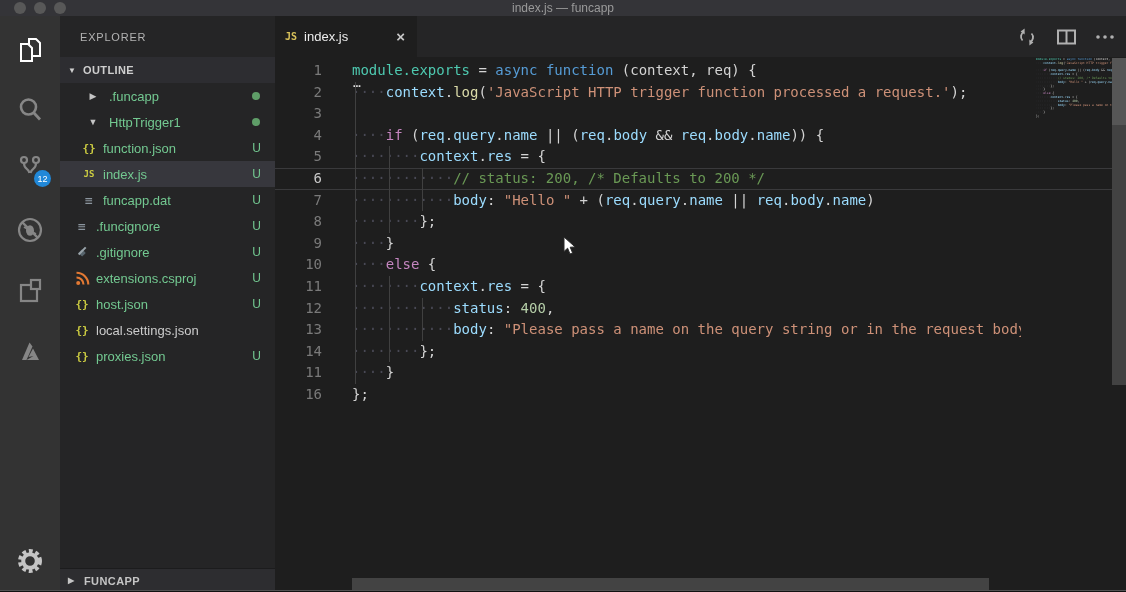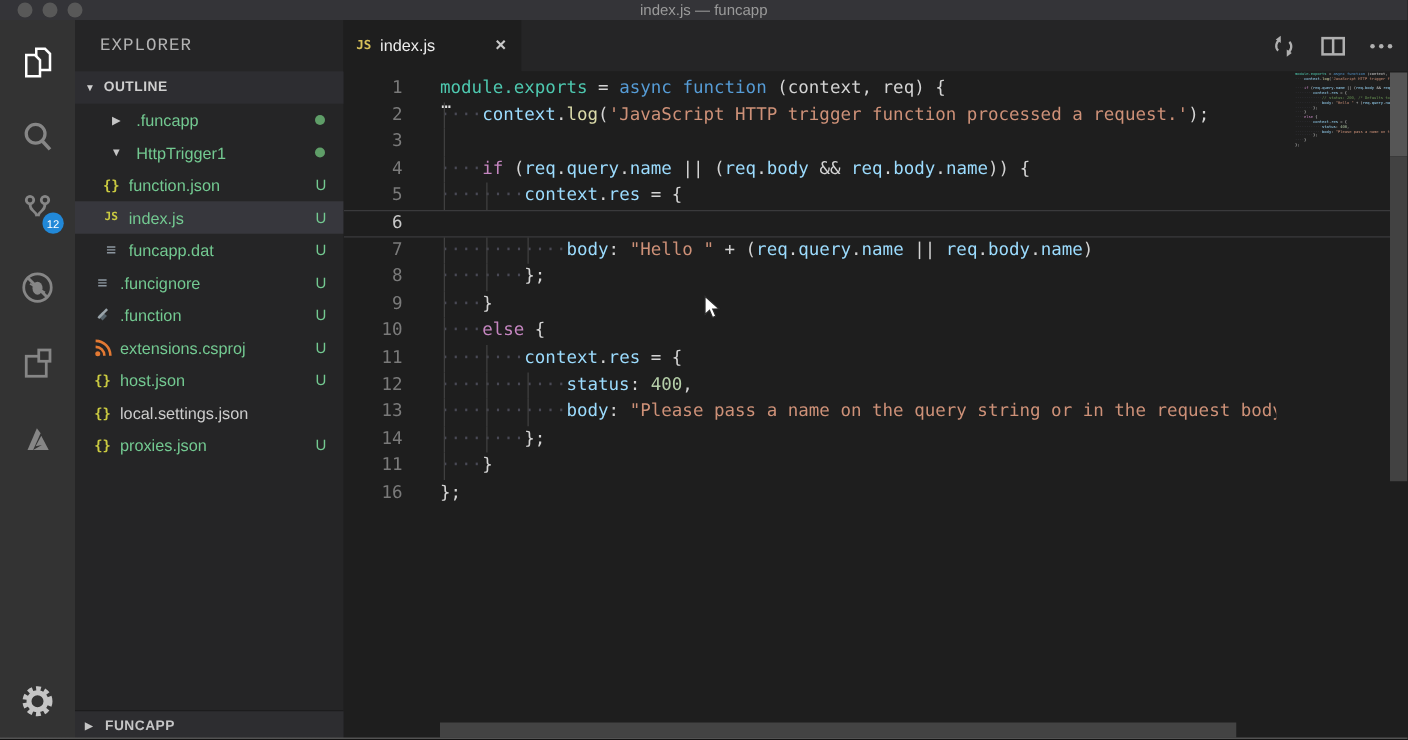--- a/index.html
+++ b/index.html
@@ -18,21 +18,21 @@
 
   
   .activitybar { position:relative; width:60px; background:#333333; flex:none; }
   .ab-item { position:absolute; left:16px; width:28px; height:28px; cursor:pointer; }
   .ab-badge { position:absolute; right:-7px; bottom:-6px; min-width:17px; height:17px; border-radius:9px;
     background:#2188d8; color:#fff; font-size:9px; display:flex; align-items:center; justify-content:center; }
 
   
   .sidebar { width:215px; background:#252526; flex:none; display:flex; flex-direction:column; position:relative; }
   .sidebar-title { height:41px; display:flex; align-items:center; padding-left:20px;
-    font-size:14px; letter-spacing:0.8px; color:#b3b3b3;font-family:Liberation Mono, monospace; }
+    font-size:11px; letter-spacing:0.8px; color:#b3b3b3; }
   .section-header { height:26px; background:#2d2d31; display:flex; align-items:center;
     font-size:11px; font-weight:bold; color:#cfcfcf; letter-spacing:0.4px; }
   .section-header .twisty { width:10px; margin-left:8px; margin-right:5px; font-size:8px; color:#cfcfcf; }
   .files { flex:1 1 auto; overflow:hidden; }
   .file-row { height:26px; display:flex; align-items:center; font-size:13px; color:#73c991; position:relative; cursor:pointer; }
   .file-row.selected { background:#37373d; }
   .file-row.muted { color:#cccccc; }
   .file-row .twisty { font-size:9px; color:#c5c5c5; width:12px; text-align:center; }
   .fi { display:inline-flex; width:18px; justify-content:center; margin-right:5px; flex:none;
     font-family:"DejaVu Sans Mono", monospace; }
@@ -177,21 +177,21 @@
         </div>
         <div class="file-row">
           <span style="width:13px"></span>
           <span class="fi fi-file">≡</span>
           <span>.funcignore</span>
           <span class="file-badge">U</span>
         </div>
         <div class="file-row">
           <span style="width:13px"></span>
           <span class="fi fi-git">◆<i></i></span>
-          <span>.function</span>
+          <span>.gitignore</span>
           <span class="file-badge">U</span>
         </div>
         <div class="file-row">
           <span style="width:13px"></span>
           <span class="fi">
             <svg width="15" height="15" viewBox="0 0 15 15">
               <circle cx="3.2" cy="12" r="2" fill="#e37933"></circle>
               <path d="M1.5 6.5 a7 7 0 0 1 7 7" fill="none" stroke="#e37933" stroke-width="2.1"></path>
               <path d="M1.5 1.7 a11.8 11.8 0 0 1 11.8 11.8" fill="none" stroke="#e37933" stroke-width="2.1"></path>
             </svg>
@@ -256,21 +256,21 @@
     </div>
 
     <div class="editor">
       <div class="current-line-border"></div>
       <div class="code" id="code">
           <div class="line"><span class="ln">1</span><span class="lc"><span style="color: rgb(78, 201, 176);">module.exports</span><span style="color: rgb(212, 212, 212);"> = </span><span style="color: rgb(86, 156, 214);">async</span><span style="color: rgb(212, 212, 212);"> </span><span style="color: rgb(86, 156, 214);">function</span><span style="color: rgb(212, 212, 212);"> (context, req) {</span><span class="hint">…</span></span></div>
           <div class="line"><span class="ln">2</span><span class="lc"><i class="guide" style="left: calc(0ch + 3px);"></i><span style="color: rgb(73, 73, 85);">····</span><span style="color: rgb(156, 220, 254);">context</span><span style="color: rgb(212, 212, 212);">.</span><span style="color: rgb(220, 220, 170);">log</span><span style="color: rgb(212, 212, 212);">(</span><span style="color: rgb(206, 145, 120);">'JavaScript HTTP trigger function processed a request.'</span><span style="color: rgb(212, 212, 212);">);</span></span></div>
           <div class="line"><span class="ln">3</span><span class="lc"><i class="guide" style="left: calc(0ch + 3px);"></i></span></div>
           <div class="line"><span class="ln">4</span><span class="lc"><i class="guide" style="left: calc(0ch + 3px);"></i><span style="color: rgb(73, 73, 85);">····</span><span style="color: rgb(197, 134, 192);">if</span><span style="color: rgb(212, 212, 212);"> (</span><span style="color: rgb(156, 220, 254);">req</span><span style="color: rgb(212, 212, 212);">.</span><span style="color: rgb(156, 220, 254);">query</span><span style="color: rgb(212, 212, 212);">.</span><span style="color: rgb(156, 220, 254);">name</span><span style="color: rgb(212, 212, 212);"> || (</span><span style="color: rgb(156, 220, 254);">req</span><span style="color: rgb(212, 212, 212);">.</span><span style="color: rgb(156, 220, 254);">body</span><span style="color: rgb(212, 212, 212);"> &amp;&amp; </span><span style="color: rgb(156, 220, 254);">req</span><span style="color: rgb(212, 212, 212);">.</span><span style="color: rgb(156, 220, 254);">body</span><span style="color: rgb(212, 212, 212);">.</span><span style="color: rgb(156, 220, 254);">name</span><span style="color: rgb(212, 212, 212);">)) {</span></span></div>
           <div class="line"><span class="ln">5</span><span class="lc"><i class="guide" style="left: calc(0ch + 3px);"></i><i class="guide" style="left: calc(4ch + 3px);"></i><span style="color: rgb(73, 73, 85);">········</span><span style="color: rgb(156, 220, 254);">context</span><span style="color: rgb(212, 212, 212);">.</span><span style="color: rgb(156, 220, 254);">res</span><span style="color: rgb(212, 212, 212);"> = {</span></span></div>
-          <div class="line cur"><span class="ln">6</span></div>
+          <div class="line cur"><span class="ln">6</span><span class="lc"><i class="guide" style="left: calc(0ch + 3px);"></i><i class="guide" style="left: calc(4ch + 3px);"></i><i class="guide" style="left: calc(8ch + 3px);"></i><span style="color: rgb(73, 73, 85);">············</span><span style="color: rgb(106, 153, 85);">// status: 200, /* Defaults to 200 */</span></span></div>
           <div class="line"><span class="ln">7</span><span class="lc"><i class="guide" style="left: calc(0ch + 3px);"></i><i class="guide" style="left: calc(4ch + 3px);"></i><i class="guide" style="left: calc(8ch + 3px);"></i><span style="color: rgb(73, 73, 85);">············</span><span style="color: rgb(156, 220, 254);">body</span><span style="color: rgb(212, 212, 212);">: </span><span style="color: rgb(206, 145, 120);">"Hello "</span><span style="color: rgb(212, 212, 212);"> + (</span><span style="color: rgb(156, 220, 254);">req</span><span style="color: rgb(212, 212, 212);">.</span><span style="color: rgb(156, 220, 254);">query</span><span style="color: rgb(212, 212, 212);">.</span><span style="color: rgb(156, 220, 254);">name</span><span style="color: rgb(212, 212, 212);"> || </span><span style="color: rgb(156, 220, 254);">req</span><span style="color: rgb(212, 212, 212);">.</span><span style="color: rgb(156, 220, 254);">body</span><span style="color: rgb(212, 212, 212);">.</span><span style="color: rgb(156, 220, 254);">name</span><span style="color: rgb(212, 212, 212);">)</span></span></div>
           <div class="line"><span class="ln">8</span><span class="lc"><i class="guide" style="left: calc(0ch + 3px);"></i><i class="guide" style="left: calc(4ch + 3px);"></i><span style="color: rgb(73, 73, 85);">········</span><span style="color: rgb(212, 212, 212);">};</span></span></div>
           <div class="line"><span class="ln">9</span><span class="lc"><i class="guide" style="left: calc(0ch + 3px);"></i><span style="color: rgb(73, 73, 85);">····</span><span style="color: rgb(212, 212, 212);">}</span></span></div>
           <div class="line"><span class="ln">10</span><span class="lc"><i class="guide" style="left: calc(0ch + 3px);"></i><span style="color: rgb(73, 73, 85);">····</span><span style="color: rgb(197, 134, 192);">else</span><span style="color: rgb(212, 212, 212);"> {</span></span></div>
           <div class="line"><span class="ln">11</span><span class="lc"><i class="guide" style="left: calc(0ch + 3px);"></i><i class="guide" style="left: calc(4ch + 3px);"></i><span style="color: rgb(73, 73, 85);">········</span><span style="color: rgb(156, 220, 254);">context</span><span style="color: rgb(212, 212, 212);">.</span><span style="color: rgb(156, 220, 254);">res</span><span style="color: rgb(212, 212, 212);"> = {</span></span></div>
           <div class="line"><span class="ln">12</span><span class="lc"><i class="guide" style="left: calc(0ch + 3px);"></i><i class="guide" style="left: calc(4ch + 3px);"></i><i class="guide" style="left: calc(8ch + 3px);"></i><span style="color: rgb(73, 73, 85);">············</span><span style="color: rgb(156, 220, 254);">status</span><span style="color: rgb(212, 212, 212);">: </span><span style="color: rgb(181, 206, 168);">400</span><span style="color: rgb(212, 212, 212);">,</span></span></div>
           <div class="line"><span class="ln">13</span><span class="lc"><i class="guide" style="left: calc(0ch + 3px);"></i><i class="guide" style="left: calc(4ch + 3px);"></i><i class="guide" style="left: calc(8ch + 3px);"></i><span style="color: rgb(73, 73, 85);">············</span><span style="color: rgb(156, 220, 254);">body</span><span style="color: rgb(212, 212, 212);">: </span><span style="color: rgb(206, 145, 120);">"Please pass a name on the query string or in the request body"</span></span></div>
           <div class="line"><span class="ln">14</span><span class="lc"><i class="guide" style="left: calc(0ch + 3px);"></i><i class="guide" style="left: calc(4ch + 3px);"></i><span style="color: rgb(73, 73, 85);">········</span><span style="color: rgb(212, 212, 212);">};</span></span></div>
           <div class="line"><span class="ln">11</span><span class="lc"><i class="guide" style="left: calc(0ch + 3px);"></i><span style="color: rgb(73, 73, 85);">····</span><span style="color: rgb(212, 212, 212);">}</span></span></div>
           <div class="line"><span class="ln">16</span><span class="lc"><span style="color: rgb(212, 212, 212);">};</span></span></div>

